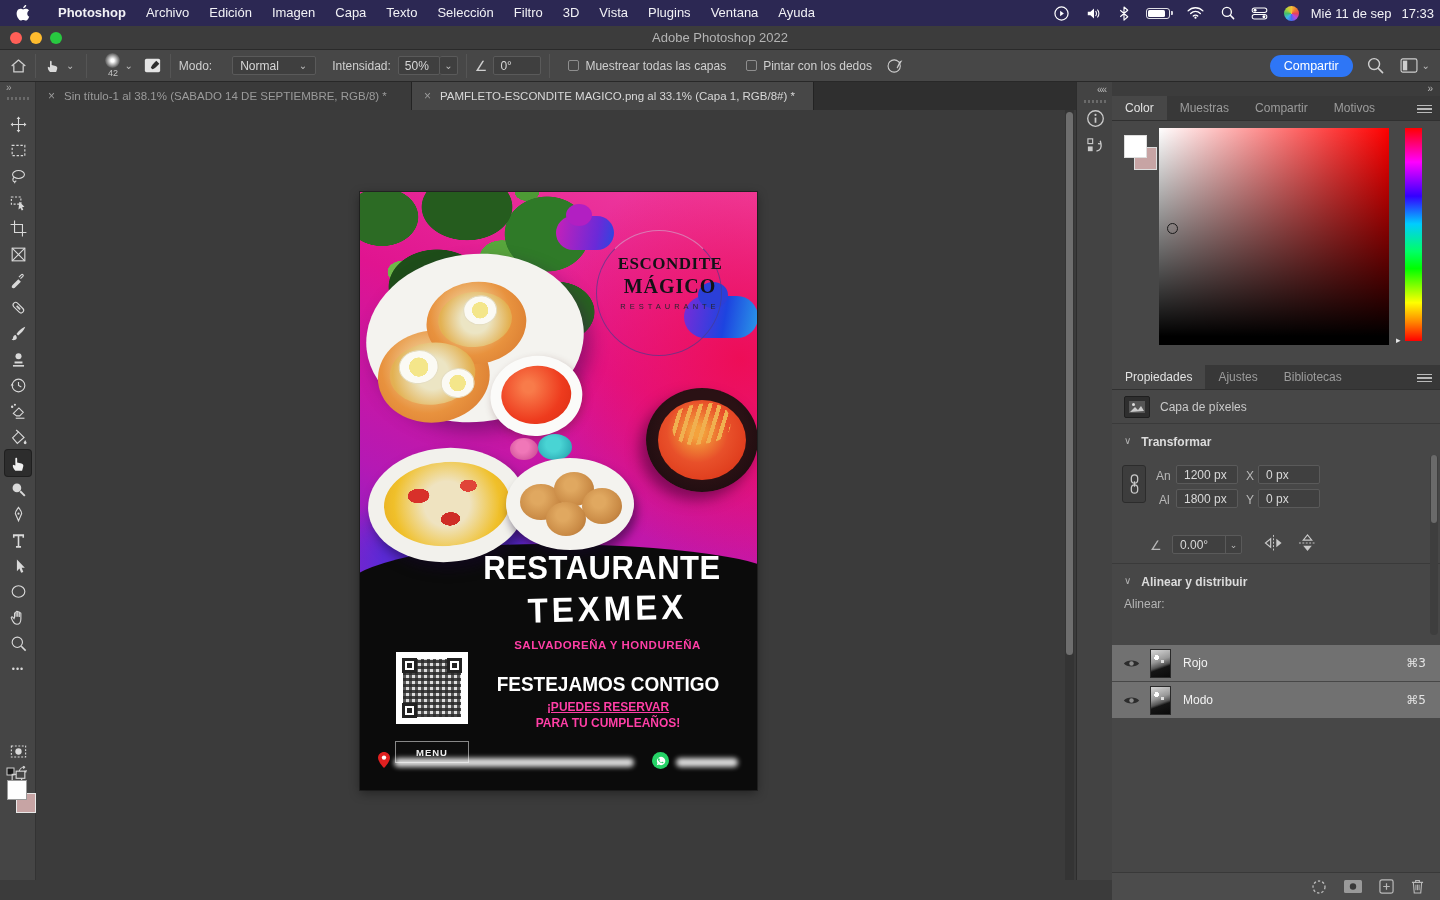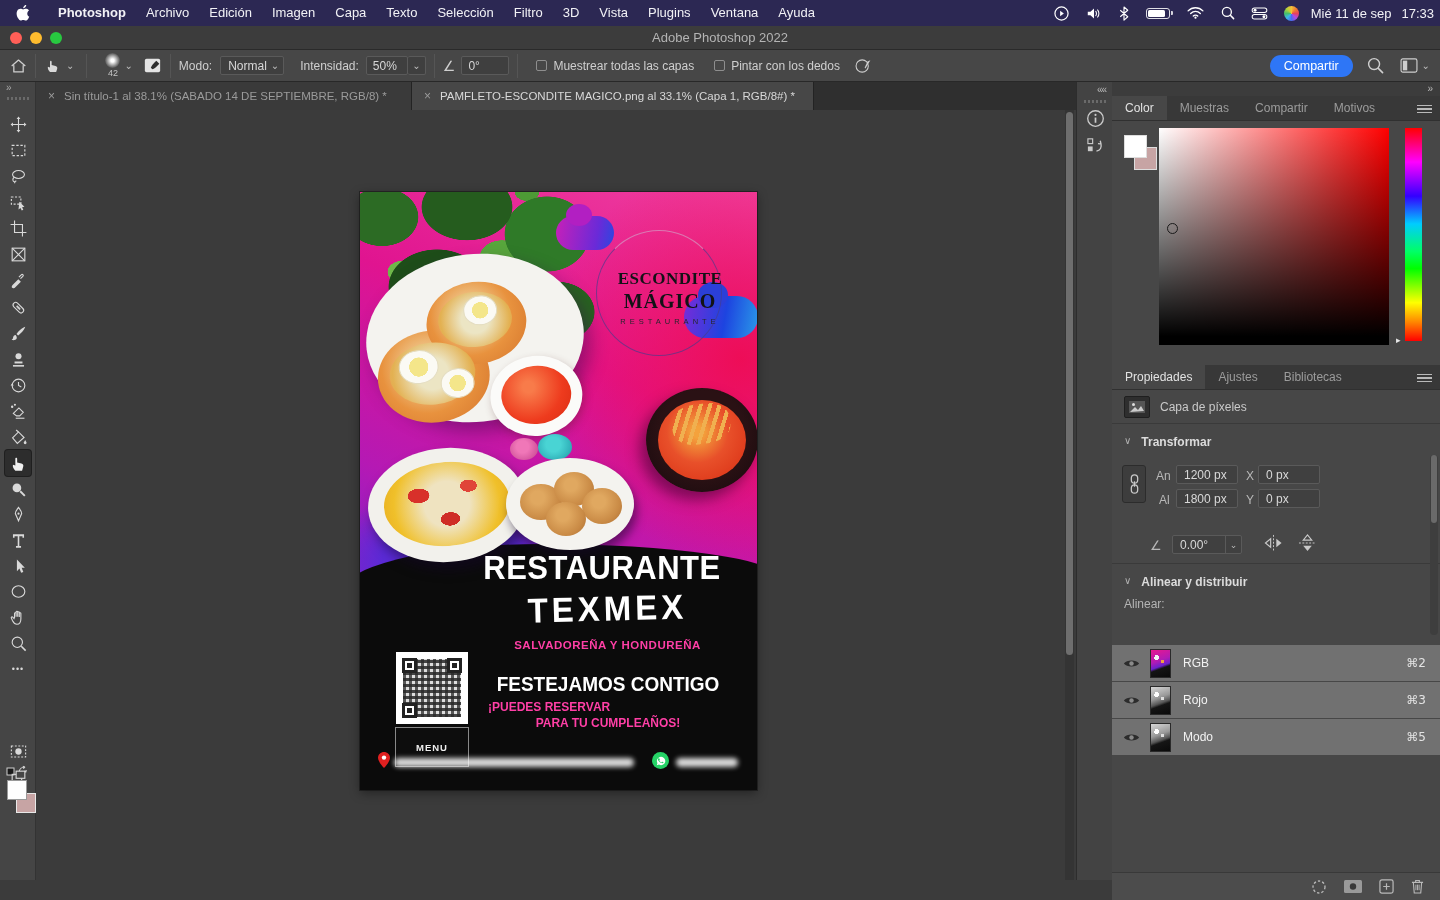--- a/index.html
+++ b/index.html
@@ -109,21 +109,21 @@
   .saucebowl .sauce { position:absolute; left:11px; top:10px; right:11px; bottom:12px; border-radius:50%;
     background:radial-gradient(circle at 40% 35%, #f87b4a 10%, #ee3b1e 60%, #d92c12 100%); }
   .logo { position:absolute; left:228px; top:52px; width:164px; height:120px; color:#121216; text-align:center; }
   .logo-ring { position:absolute; left:8px; top:-14px; width:126px; height:126px; border-radius:50%;
     border:1.5px solid rgba(70,60,140,.65); border-top-color:rgba(200,200,220,.5); }
   .cloud { position:absolute; border-radius:50px; }
   .cloud.c1 { left:-32px; top:-28px; width:58px; height:34px; background:linear-gradient(100deg,#c820b8,#6a2ad8 70%,#2a48e0); }
   .cloud.c1::after { content:""; position:absolute; left:10px; top:-12px; width:26px; height:22px; border-radius:50%; background:#b21fc2; }
   .cloud.c2 { left:96px; top:52px; width:74px; height:42px; background:linear-gradient(100deg,#7a2bd8,#1d44e0 55%,#2a9ae8); }
   .cloud.c2::after { content:""; position:absolute; left:14px; top:-14px; width:30px; height:26px; border-radius:50%; background:#2b3fd8; }
-  .logo .l1 { position:relative; font-family:"Liberation Serif",serif; font-weight:bold; font-size:17px; letter-spacing:.5px; margin-top:25px; }
+  .logo .l1 { position:relative; font-family:"Liberation Serif",serif; font-weight:bold; font-size:17px; letter-spacing:.5px; margin-top:10px; }
   .logo .l2 { position:relative; font-family:"Liberation Serif",serif; font-weight:bold; font-size:20px; letter-spacing:1px; margin-top:1px; }
   .logo .l3 { position:relative; font-size:7.5px; letter-spacing:4px; color:#26262e; margin-top:4px; }
   .bowl-red { position:absolute; left:286px; top:196px; width:112px; height:104px; border-radius:50%;
     background:radial-gradient(circle at 50% 45%, #2a1114 55%, #15090c 100%); box-shadow:-6px 8px 14px rgba(40,0,40,.5); }
   .bowl-red .soup { position:absolute; left:12px; top:12px; width:88px; height:80px; border-radius:50%;
     background:radial-gradient(circle at 45% 40%, #f4a23c 8%, #e8502a 45%, #d82c12 100%); }
   .bowl-red .strips { position:absolute; left:26px; top:16px; width:58px; height:40px;
     background:repeating-linear-gradient(115deg,#f0b050 0 4px,transparent 4px 9px); transform:rotate(-8deg); border-radius:40%; }
   .purpleblob { position:absolute; left:-34px; top:292px; width:252px; height:152px; border-radius:50%;
     background:radial-gradient(closest-side,#5b2ad6 55%,rgba(91,42,214,0)); }
@@ -150,24 +150,24 @@
     font-weight:bold; font-size:33px; letter-spacing:4px; transform:rotate(-1.5deg) scaleY(1.05); }
   .fl-sub { position:absolute; left:120px; top:447px; width:255px; text-align:center; color:#ff3fa6; font-weight:bold; font-size:11.5px; letter-spacing:.5px; }
   .qr { position:absolute; left:36px; top:460px; width:72px; height:72px; background:#fff; padding:7px; }
   .qr-inner { width:100%; height:100%; position:relative;
     background:
       repeating-linear-gradient(0deg,rgba(40,40,40,.85) 0 3px,transparent 3px 6px),
       repeating-linear-gradient(90deg,#555 0 3px,#ddd 3px 6px); }
   .finder { position:absolute; width:15px; height:15px; border:3px solid #222; background:#fff; }
   .finder::after { content:""; position:absolute; left:2px; top:2px; width:5px; height:5px; background:#222; }
   .fd1 { left:-1px; top:-1px; } .fd2 { right:-1px; top:-1px; } .fd3 { left:-1px; bottom:-1px; }
-  .mensimple { position:absolute; left:35px; top:535px; width:74px; height:40px; border:1px solid #888;
+  .mensimple { position:absolute; left:35px; top:549px; width:74px; height:22px; border:1px solid #888;
     background:#0d0d0d; color:#eee; font-size:9.5px; font-weight:bold; display:flex; align-items:center; justify-content:center; letter-spacing:1px; }
   .fl-fest { position:absolute; left:128px; top:482px; width:240px; text-align:center; color:#fff; font-weight:bold; font-size:19px; transform:scaleY(1.05); }
-  .fl-res1 { position:absolute; left:128px; top:508px; width:240px; color:#ff3fa6; font-weight:bold; font-size:12px; }
+  .fl-res1 { position:absolute; left:128px; top:508px; width:240px; text-align:center; color:#ff3fa6; font-weight:bold; font-size:12px;text-decoration:underline; }
   .fl-res2 { position:absolute; left:128px; top:524px; width:240px; text-align:center; color:#ff3fa6; font-weight:bold; font-size:12px; }
   .pin { position:absolute; left:18px; top:560px; }
   .blurline { position:absolute; height:9px; background:rgba(255,255,255,.85); border-radius:5px; filter:blur(2.5px); }
   .bl-addr { left:34px; top:566px; width:240px; }
   .bl-phone { left:316px; top:566px; width:62px; }
   .wa { position:absolute; left:292px; top:560px; width:17px; height:17px; border-radius:50%; background:#25d366;
     display:flex; align-items:center; justify-content:center; }
 
   
   .dockstrip { position:absolute; left:1076px; top:82px; width:36px; height:798px; background:#434343;
@@ -350,21 +350,21 @@
     </span>
     <span class="chev">⌄</span>
     <span class="ob-ic" style="margin-left:6px">
       <svg width="19" height="17" viewBox="0 0 22 20">
           <rect x="2" y="2" width="18" height="16" rx="2" fill="#e4e4e4"></rect>
           <path d="M15.5 4.5c-3 2.5-5.5 5.5-6.5 8l2 2c2.5-1 5.5-3.5 8-6.5z" fill="#2e2e2e"></path>
         </svg>
     </span>
     <span class="ob-sep"></span>
     <span>Modo:</span>
-    <span class="combo" style="width:64px;margin-left:8px">
+    <span class="combo" style="width:84px;margin-left:20px">
       <span class="cv">Normal</span>
       <span class="chev">⌄</span>
     </span>
     <span style="margin-left:16px">Intensidad:</span>
     <span class="inputbox" style="width:42px;margin-left:7px">
       <span>50%</span>
     </span>
     <span class="combo" style="width:18px;padding:0;justify-content:center;border-left:none">
       <span class="chev" style="margin:0">⌄</span>
     </span>
@@ -757,31 +757,20 @@
     </div>
 
     <div class="chanrows" style="top:563px">
       <div class="chanrow">
         <span class="chan-eye">
             <svg width="17" height="11" viewBox="0 0 20 12">
               <path d="M1 6c3.2-4.8 14.8-4.8 18 0-3.2 4.8-14.8 4.8-18 0z" fill="#2c2c2c"></path>
               <circle cx="10" cy="6" r="2.6" fill="#8a8a8a"></circle>
             </svg>
           </span>
-        <span class="chan-thumb th-rgb"></span>
-        <span class="chan-name">RGB</span>
-        <span class="chan-key">⌘2</span>
-      </div>
-      <div class="chanrow">
-        <span class="chan-eye">
-            <svg width="17" height="11" viewBox="0 0 20 12">
-              <path d="M1 6c3.2-4.8 14.8-4.8 18 0-3.2 4.8-14.8 4.8-18 0z" fill="#2c2c2c"></path>
-              <circle cx="10" cy="6" r="2.6" fill="#8a8a8a"></circle>
-            </svg>
-          </span>
         <span class="chan-thumb th-gray"></span>
         <span class="chan-name">Rojo</span>
         <span class="chan-key">⌘3</span>
       </div>
       <div class="chanrow">
         <span class="chan-eye">
             <svg width="17" height="11" viewBox="0 0 20 12">
               <path d="M1 6c3.2-4.8 14.8-4.8 18 0-3.2 4.8-14.8 4.8-18 0z" fill="#2c2c2c"></path>
               <circle cx="10" cy="6" r="2.6" fill="#8a8a8a"></circle>
             </svg>

